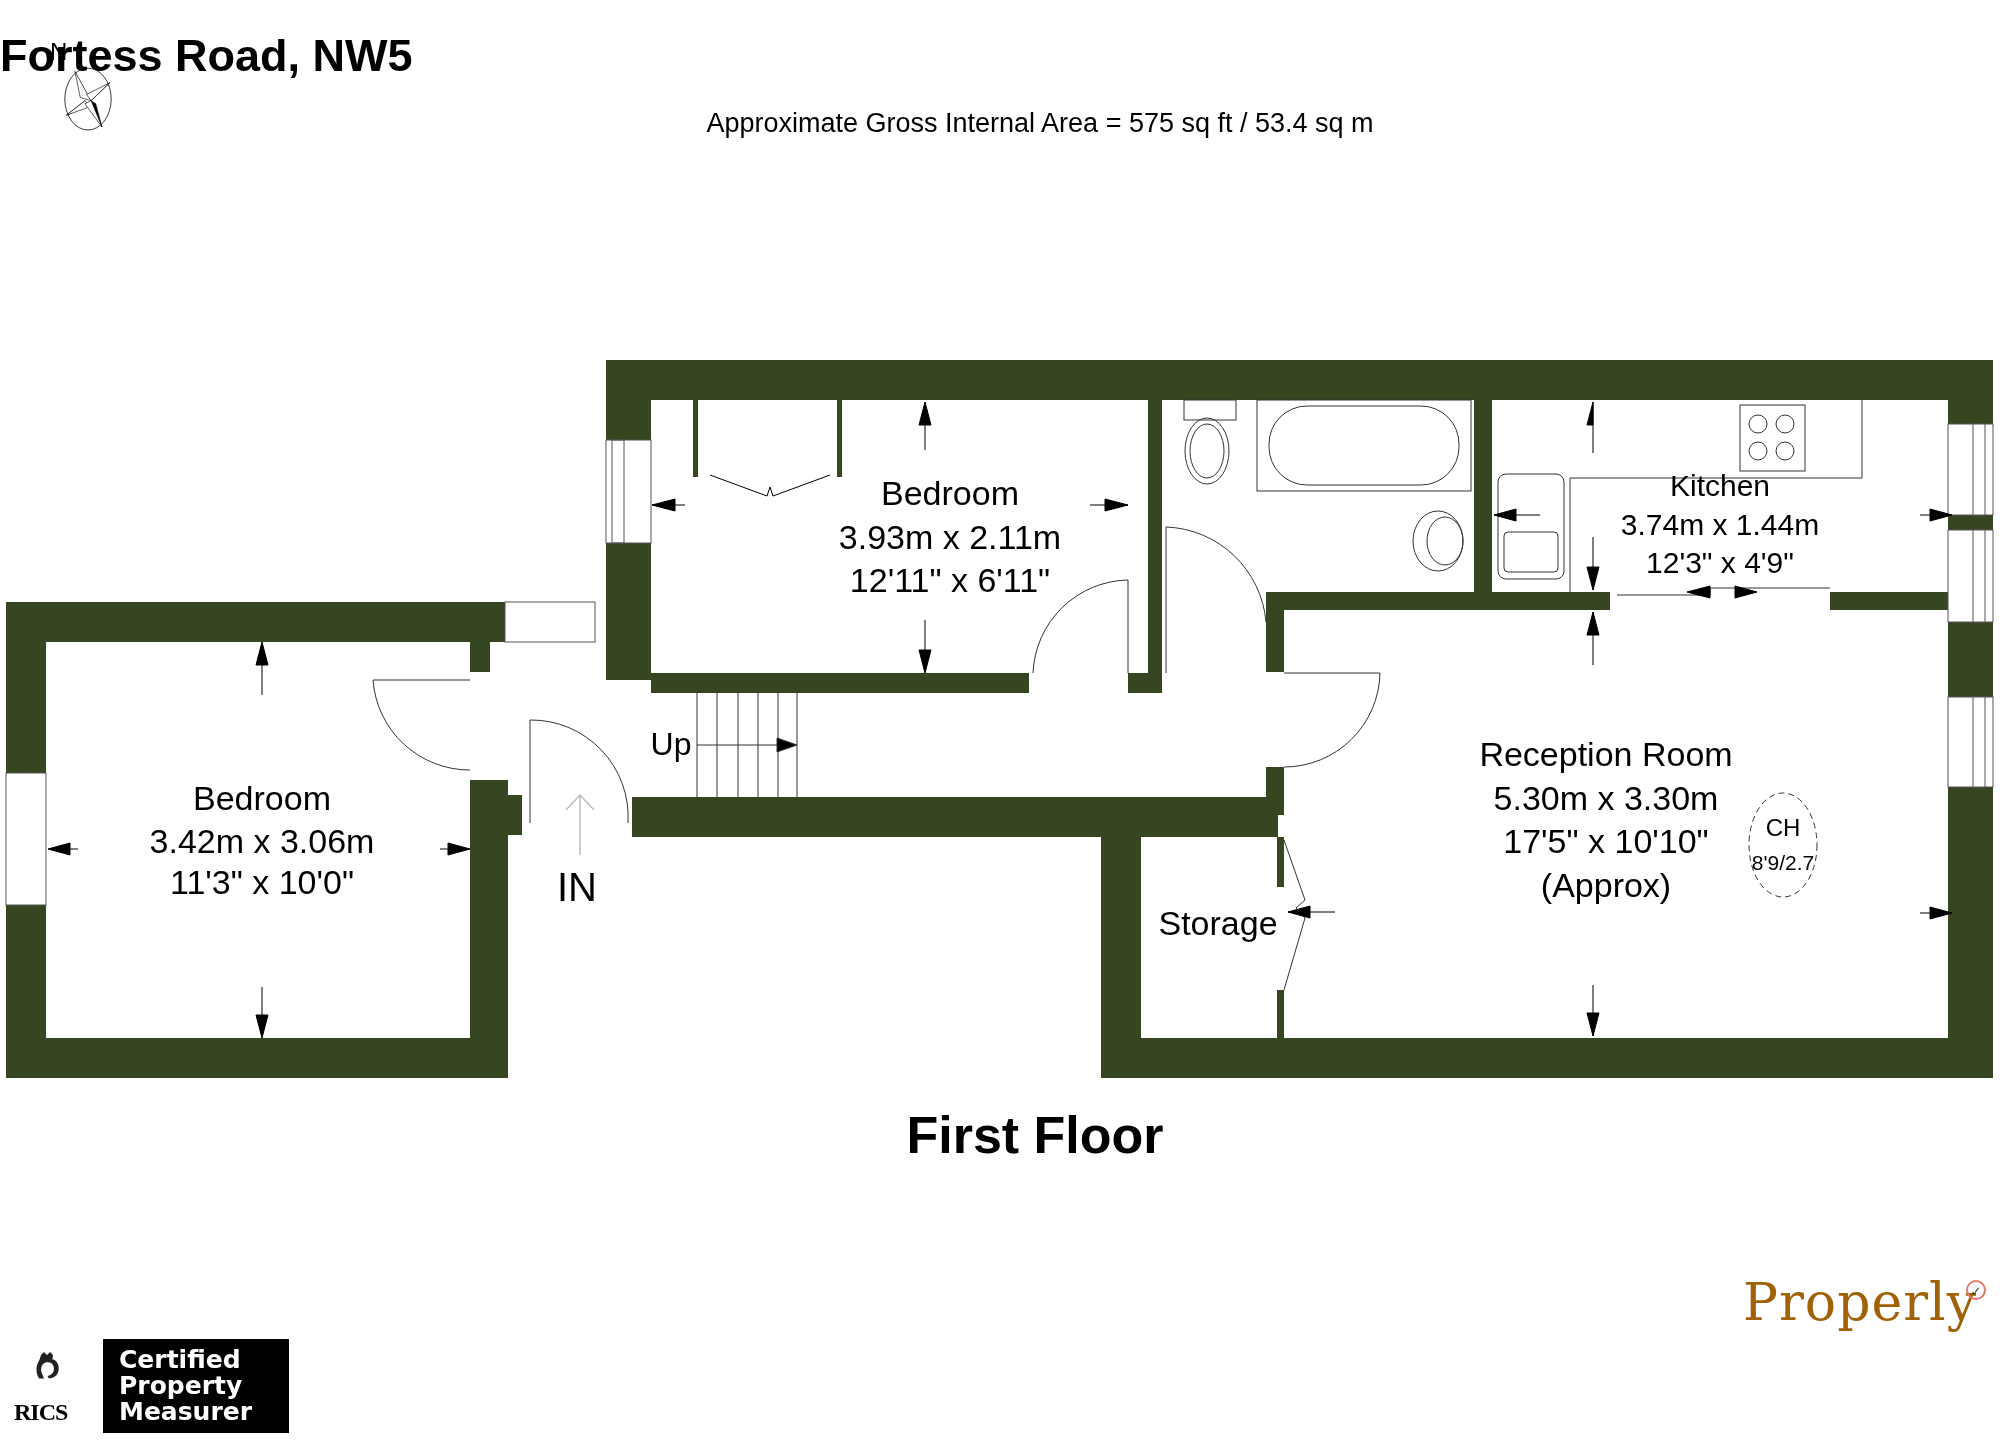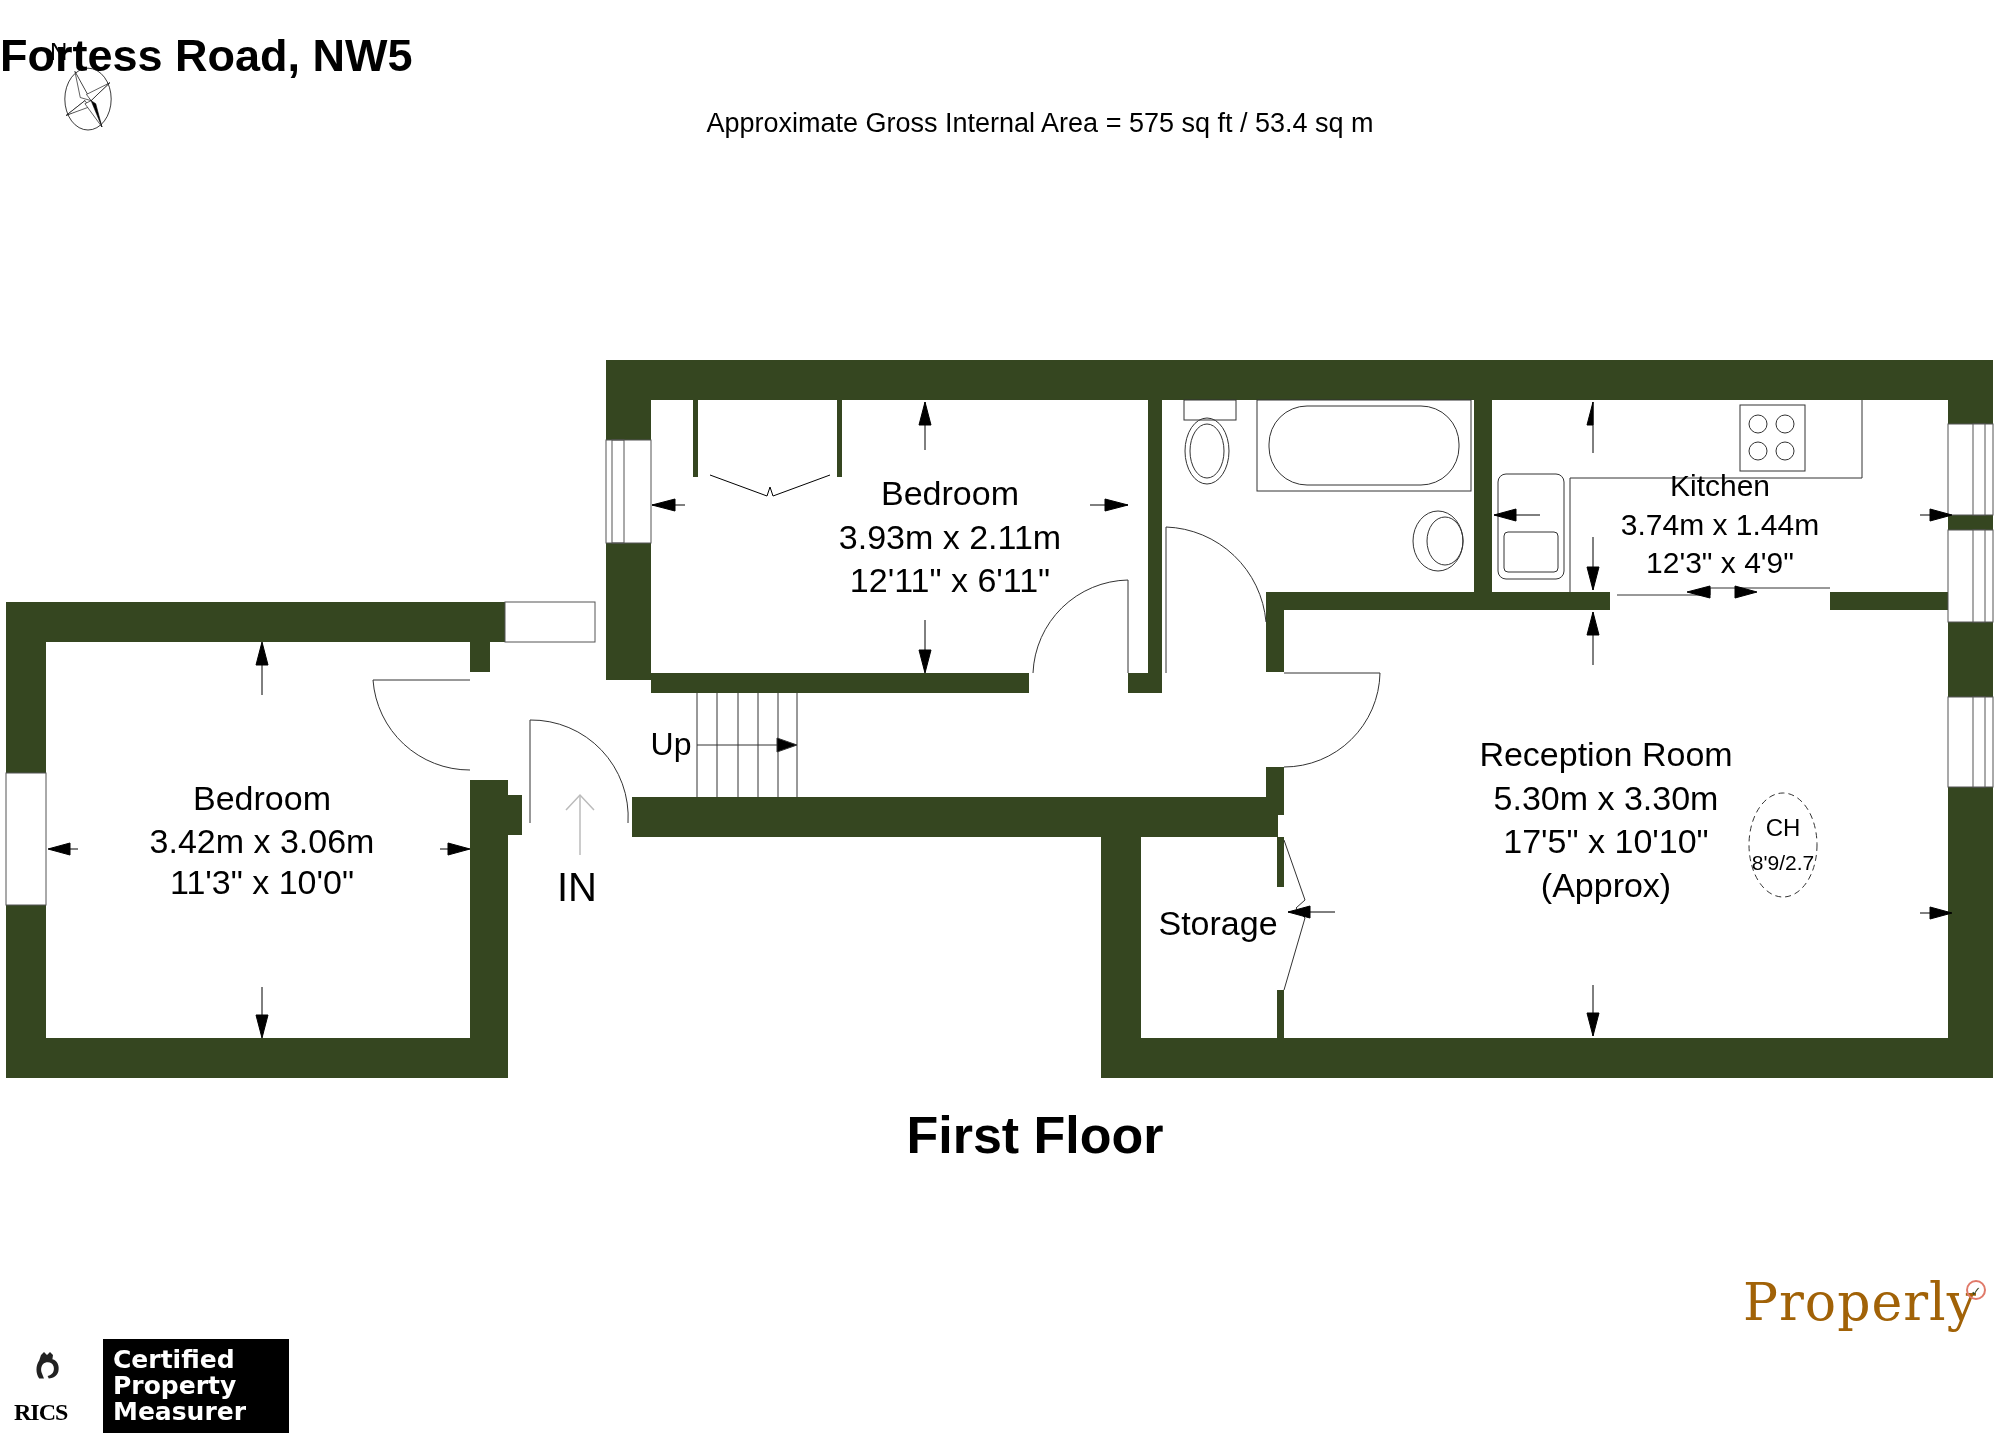--- a/index.html
+++ b/index.html
@@ -6,21 +6,21 @@
   body { width: 2000px; height: 1444px; position: relative; overflow: hidden; font-family: "Liberation Sans", sans-serif; color: #000; }
   .title { position: absolute; left: 0; width: 2000px; top: 30px; text-align: left; font-weight: bold; font-size: 45px; }
   .subtitle { position: absolute; left: 0; width: 2000px; top: 108px; text-align: center; font-size: 27px; padding-left: 40px; }
   .compass { position: absolute; left: 40px; top: 38px; width: 100px; height: 110px; }
   .compass-n { position: absolute; left: 50px; top: 38px; font-size: 24px; }
   .plan { position: absolute; left: 0; top: 0; width: 2000px; height: 1444px; }
   .floor-label { position: absolute; left: 0; width: 2070px; top: 1105px; text-align: center; font-weight: bold; font-size: 52px; }
   .disclaimer { position: absolute; left: 420px; width: 1180px; top: 1353px; text-align: center; font-size: 21px; line-height: 27px; }
   .rics { position: absolute; left: 14px; top: 1350px; width: 70px; height: 80px; }
   .rics-text { position: absolute; left: 14px; top: 1399px; font-family: "Liberation Serif", serif; font-weight: bold; font-size: 24px; letter-spacing: -1px; }
-  .cert { position: absolute; left: 103px; top: 1339px; width: 186px; height: 94px; background: #000; color: #fff; font-weight: bold; font-size: 25px; line-height: 26px; padding: 8px 0 0 10px; box-sizing: border-box; font-family: "DejaVu Sans", sans-serif; }
+  .cert { position: absolute; left: 103px; top: 1339px; width: 186px; height: 94px; background: #000; color: #fff; font-weight: bold; font-size: 25px; line-height: 26px; padding: 8px 0 0 16px; box-sizing: border-box; font-family: "DejaVu Sans", sans-serif; }
   .brand { position: absolute; left: 1743px; top: 1272px; font-family: "DejaVu Serif", serif; font-size: 52px; color: #a16207; letter-spacing: 1px; }
   .brand-check { position: absolute; left: 1966px; top: 1280px; width: 20px; height: 20px; border: 2px solid #e07a6a; border-radius: 50%; font-size: 13px; line-height: 20px; text-align: center; color: #354620; box-sizing: border-box; }
   .lbl { font-family: "Liberation Sans", sans-serif; fill: #000; }
 </style>
 </head>
 <body>
 
 <div class="title">Fortess Road, NW5</div>
 <div class="subtitle">Approximate Gross Internal Area = 575 sq ft / 53.4 sq m</div>
 

